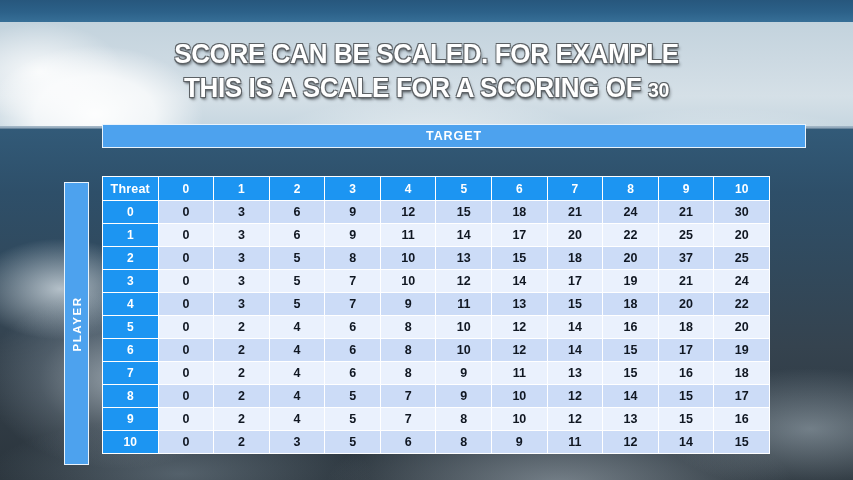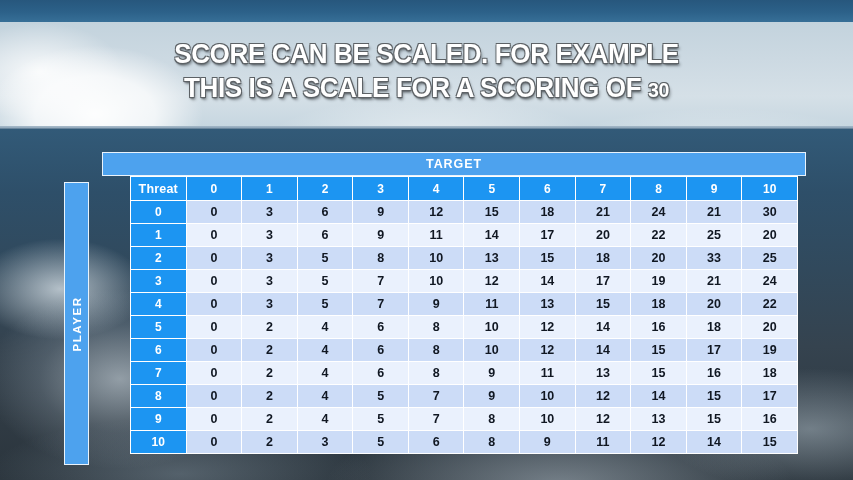--- a/index.html
+++ b/index.html
@@ -81,21 +81,21 @@
       -1px -1px 0 #5d6266, 1px -1px 0 #5d6266,
       -1px  1px 0 #5d6266, 1px  1px 0 #5d6266,
        0px  2px 2px rgba(40,45,50,0.55),
        2px  3px 3px rgba(40,45,50,0.40);
   }
   .title-small { font-size: 21px; }
 
   
   .target-bar {
     position: absolute;
-    left: 102px; top: 152px;
+    left: 102px; top: 124px;
     width: 704px; height: 24px;
     background: #4da2ee;
     border: 1px solid #e9f3fc;
     color: #ffffff;
     font-size: 12.5px;
     font-weight: bold;
     letter-spacing: 0.9px;
     display: flex;
     align-items: center;
     justify-content: center;
@@ -124,21 +124,20 @@
   }
 
   
   .grid {
     position: absolute;
     left: 102px; top: 176px;
     width: 668px;
     border-collapse: collapse;
     z-index: 5;
     table-layout: fixed;
-    margin-left: 28px;
   }
   .grid td {
     height: 23px;
     text-align: center;
     vertical-align: middle;
     border: 1px solid #ffffff;
     font-family: "Liberation Sans", sans-serif;
   }
 
   
@@ -243,21 +242,21 @@
           <td class="rowhead">2</td>
           <td class="val">0</td>
           <td class="val">3</td>
           <td class="val">5</td>
           <td class="val">8</td>
           <td class="val">10</td>
           <td class="val">13</td>
           <td class="val">15</td>
           <td class="val">18</td>
           <td class="val">20</td>
-          <td class="val">33</td>
+          <td class="val">37</td>
           <td class="val">25</td>
         </tr>
         <tr class="odd">
           <td class="rowhead">3</td>
           <td class="val">0</td>
           <td class="val">3</td>
           <td class="val">5</td>
           <td class="val">7</td>
           <td class="val">10</td>
           <td class="val">12</td>

